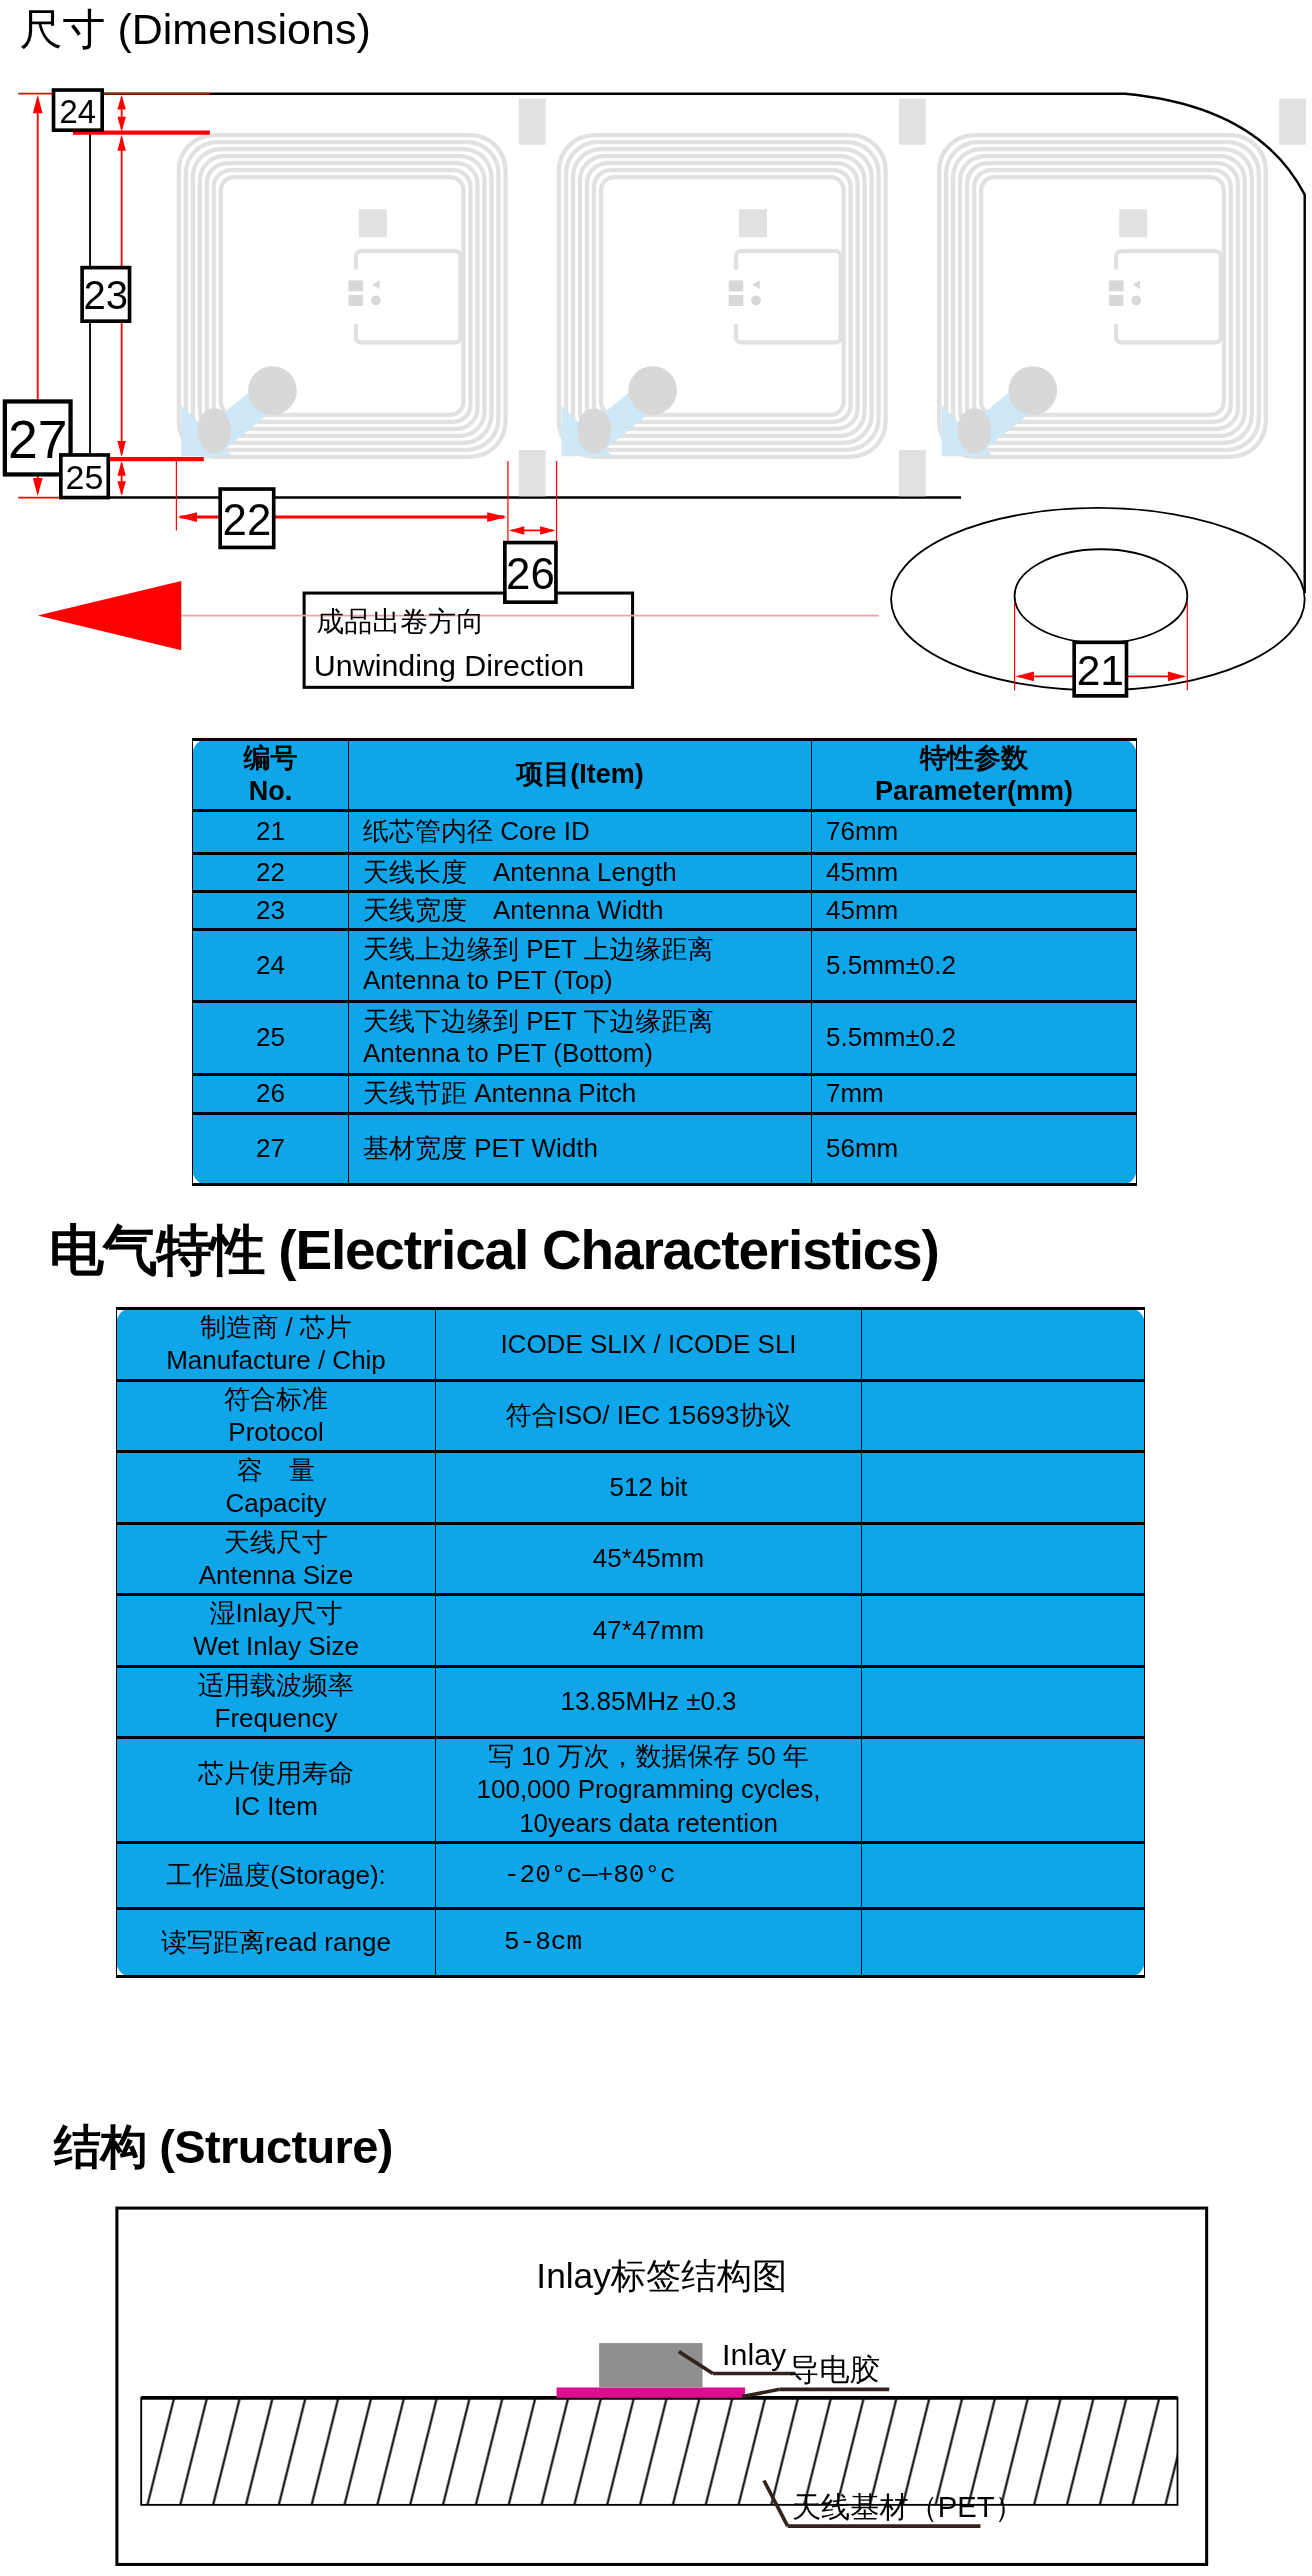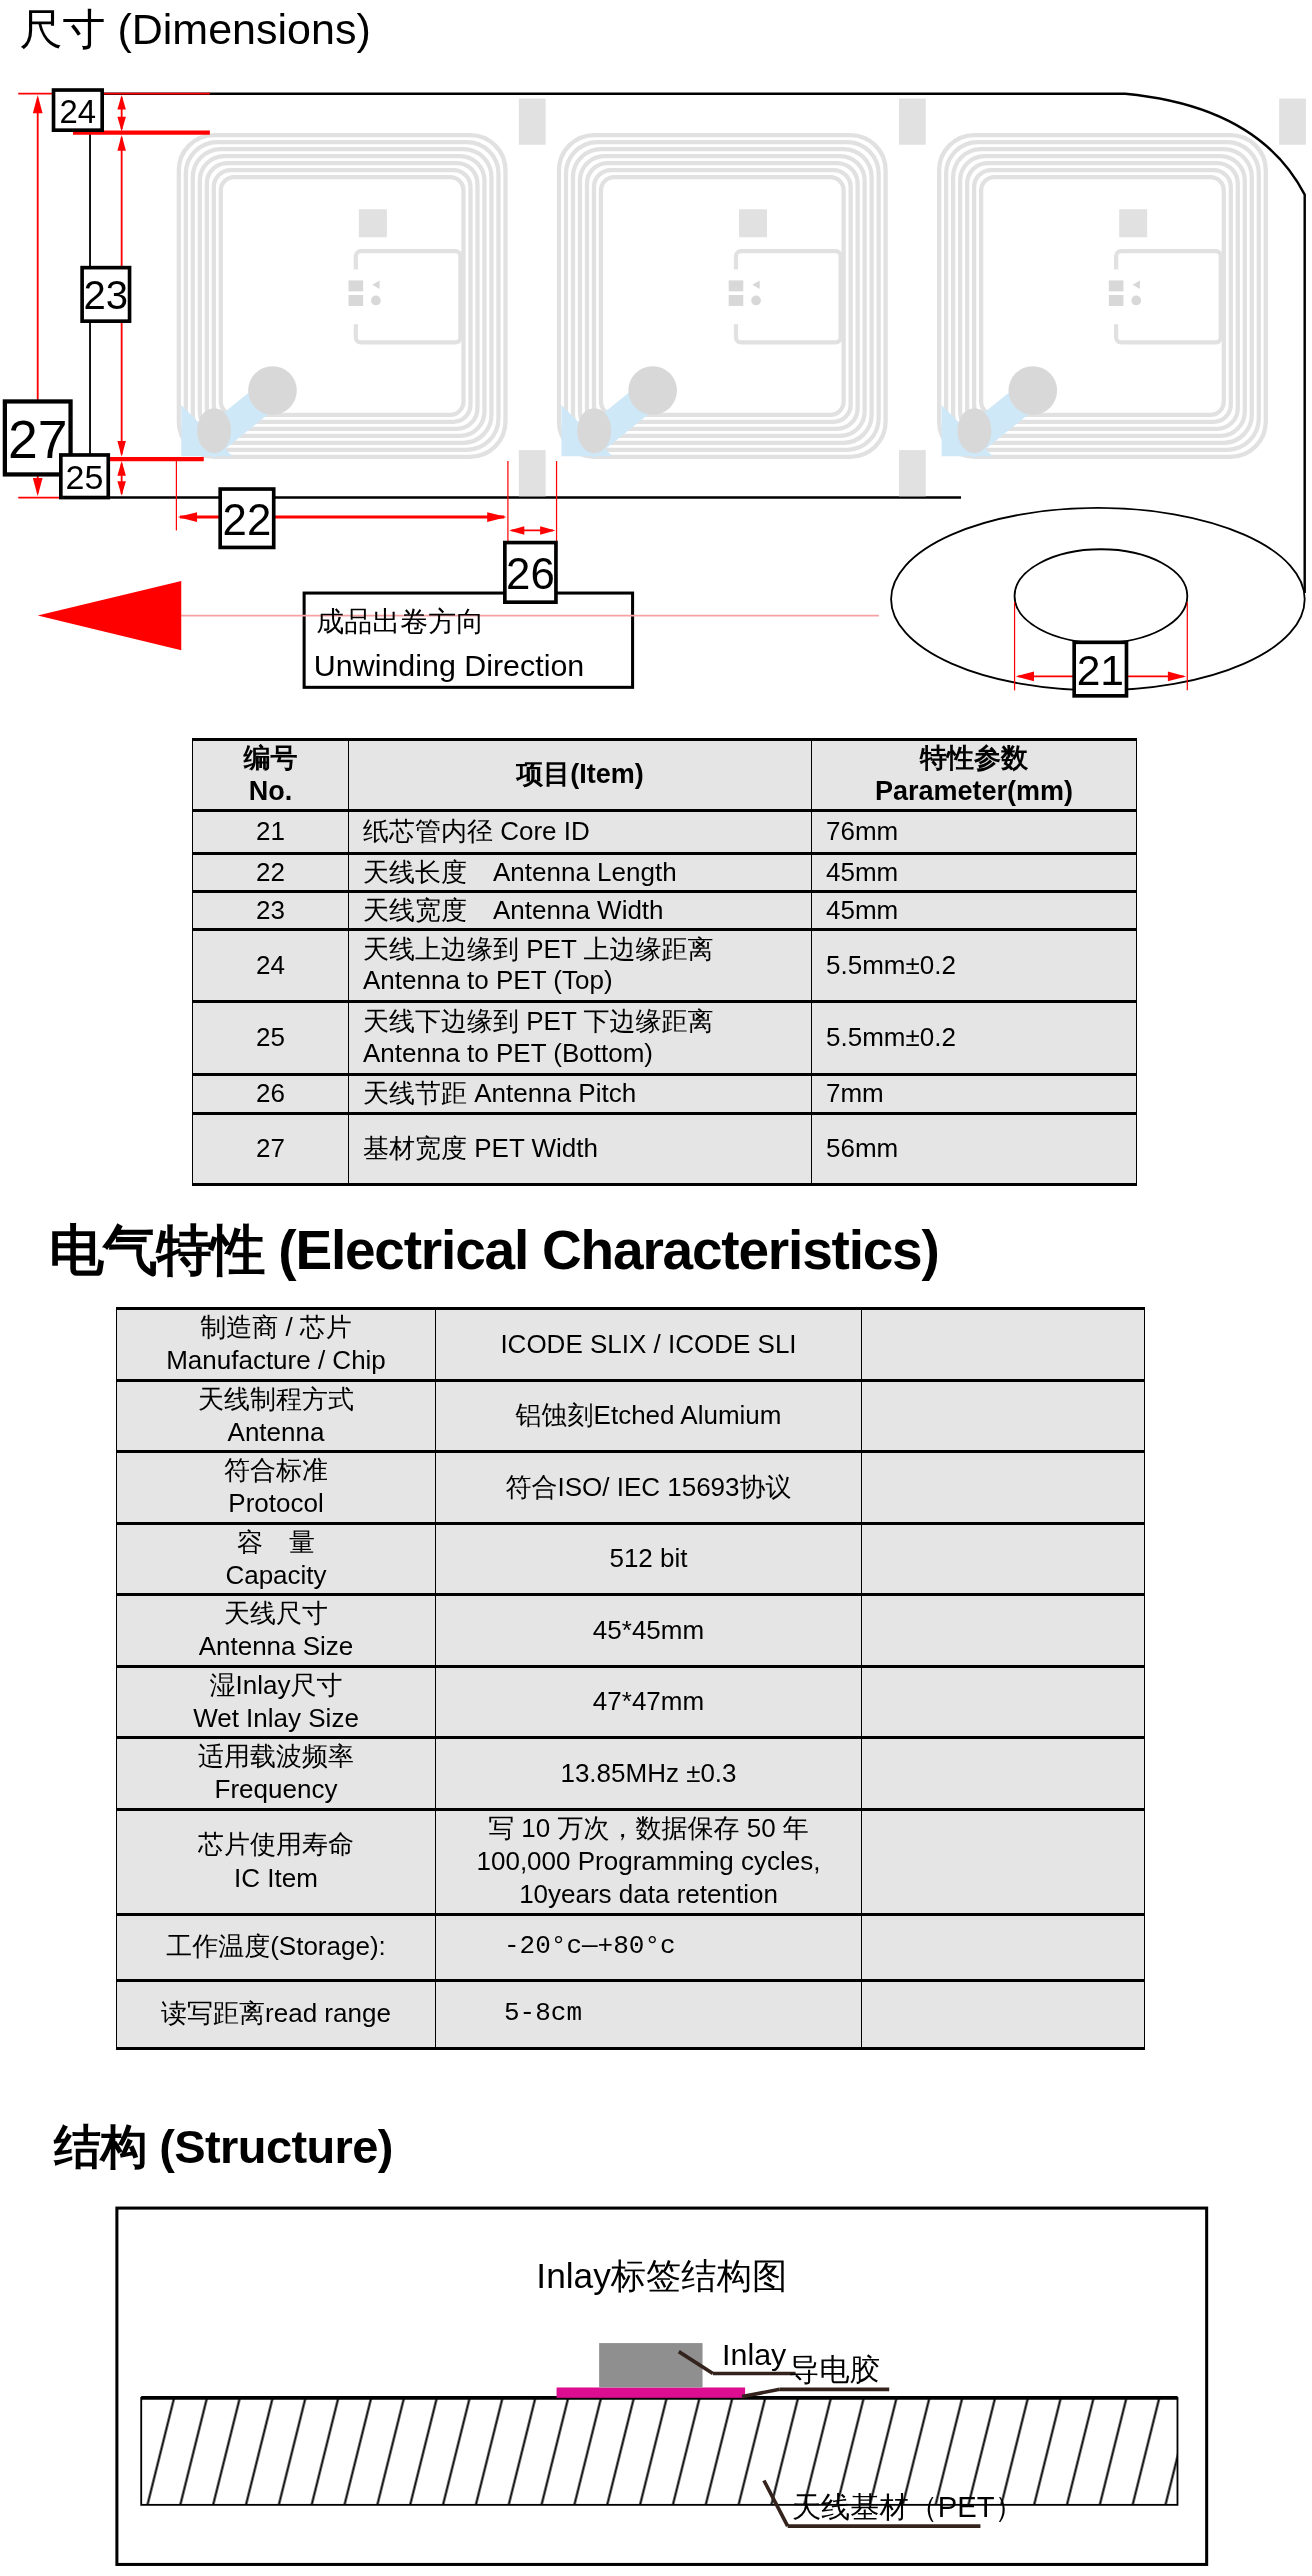--- a/index.html
+++ b/index.html
@@ -10,21 +10,21 @@
   }
   .sec-title { position:absolute; white-space:nowrap; color:#000; }
   #dim-title  { left:19.5px;  top:1.2px;    font-size:43px; font-weight:400;text-align:center; }
   #elec-title { left:49px;  top:1214px; font-size:55px; font-weight:700; letter-spacing:-1.2px; }
   #str-title  { left:54px;  top:2116px; font-size:47px; font-weight:700; letter-spacing:-0.6px; }
 
   svg.layer { position:absolute; left:0; }
   #drawing-svg { top:0; }
   #structure-svg { top:2202px; }
 
-  table { position:absolute; border-collapse:collapse; background:#e5e5e5; table-layout:fixed; }
+  table { position:absolute; border-collapse:collapse; background:#0ea5e9; table-layout:fixed;border-radius:18px; }
   td, th { overflow:hidden; vertical-align:middle; }
 
   
   #dim-table { left:192px; top:738px; width:944px; }
   #dim-table th, #dim-table td {
     border:1.8px solid #000; border-top-width:3.6px; border-bottom-width:3.6px;
     font-size:26px; line-height:1.22;
   }
   #dim-table th { font-size:27px; font-weight:700; text-align:center; }
   #dim-table td.c-no { text-align:center; }
@@ -273,30 +273,20 @@
           <div>制造商 / 芯片</div>
           <div>Manufacture / Chip</div>
         </td>
     <td>
           <div>ICODE SLIX / ICODE SLI</div>
         </td>
     <td></td>
   </tr>
   <tr style="height:66px">
     <td>
-          <div>天线制程方式</div>
-          <div>Antenna</div>
-        </td>
-    <td>
-          <div>铝蚀刻Etched Alumium</div>
-        </td>
-    <td></td>
-  </tr>
-  <tr style="height:66px">
-    <td>
           <div>符合标准</div>
           <div>Protocol</div>
         </td>
     <td>
           <div>符合ISO/ IEC 15693协议</div>
         </td>
     <td></td>
   </tr>
   <tr style="height:66px">
     <td>

